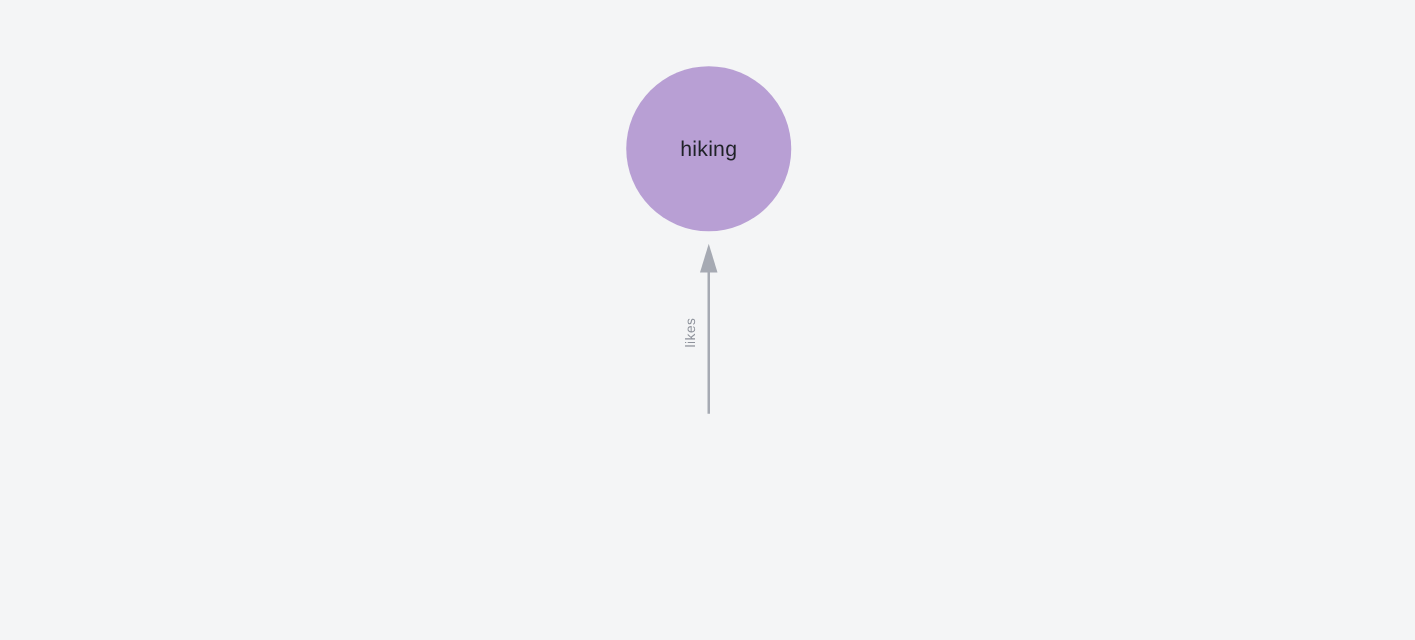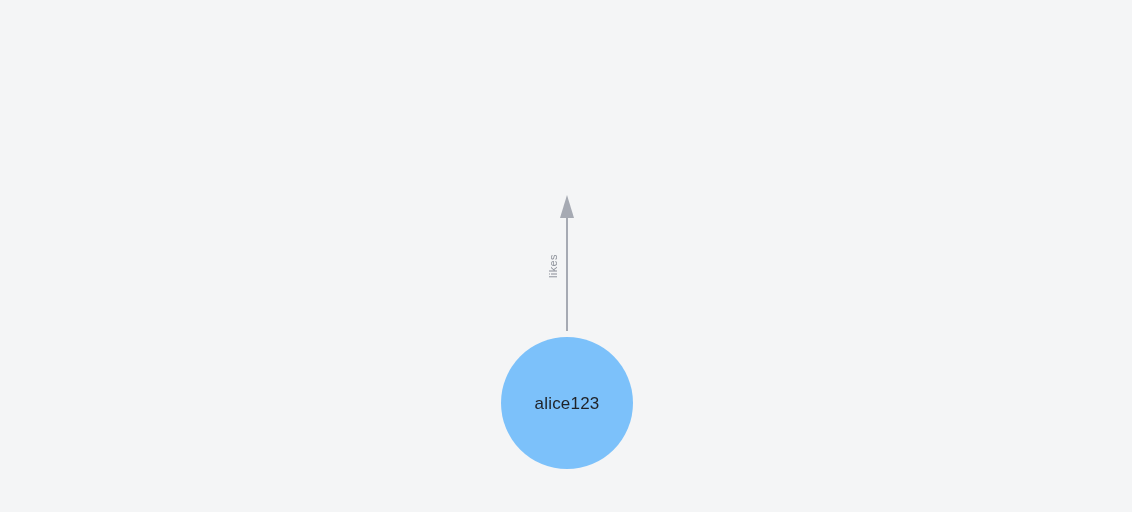--- a/index.html
+++ b/index.html
@@ -55,18 +55,18 @@
 
 <div class="canvas" style="background-color: rgb(244, 245, 246);">
 
   <svg class="edge-svg" width="1132" height="512" viewBox="0 0 1132 512">
     <line x1="567" y1="331" x2="567" y2="216" stroke-width="2" stroke="#a6aab3"></line>
     <polygon points="567,195 560,218 574,218" fill="#a6aab3"></polygon>
   </svg>
 
   <div class="edge-label" style="color: rgb(142, 146, 155);">likes</div>
 
+  <div class="node node-target" style="background-color: rgb(184, 159, 212);">
+    <span class="node-label" style="color: rgb(31, 34, 39);">hiking</span>
+  </div>
 
-  <div class="node node-source" style="background-color: rgb(124, 193, 250);">
-    <span class="node-label" style="color: rgb(31, 34, 39);">alice123</span>
-  </div>
 
 </div>
 
 </body></html>

